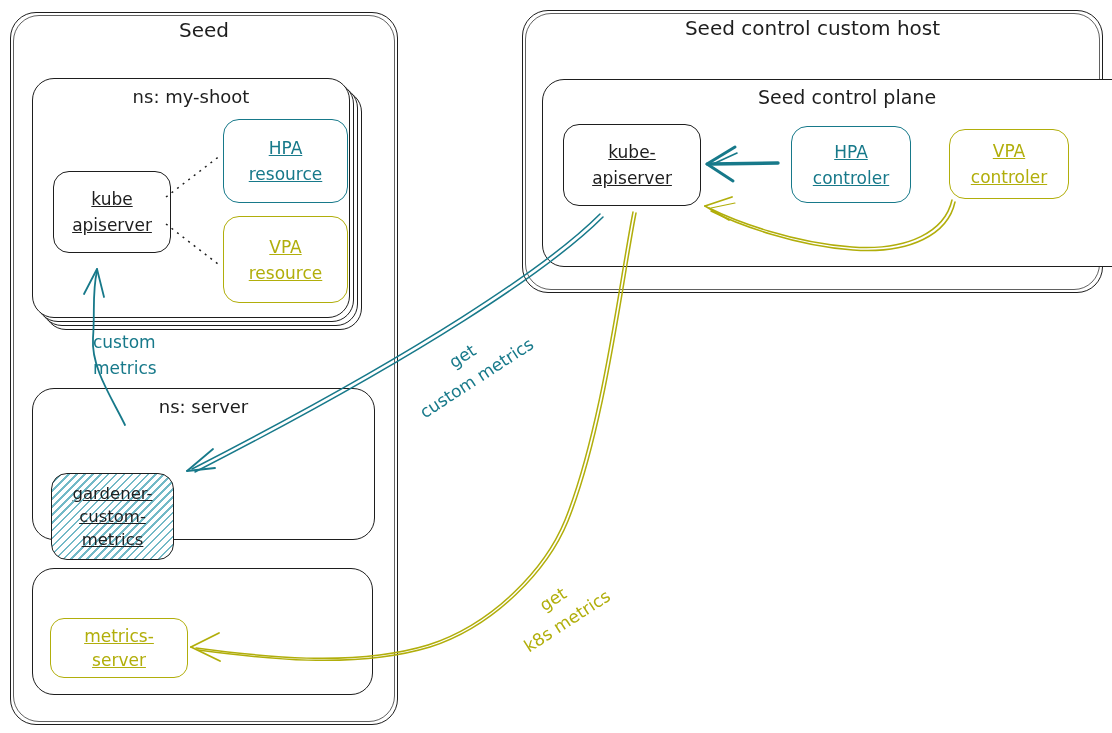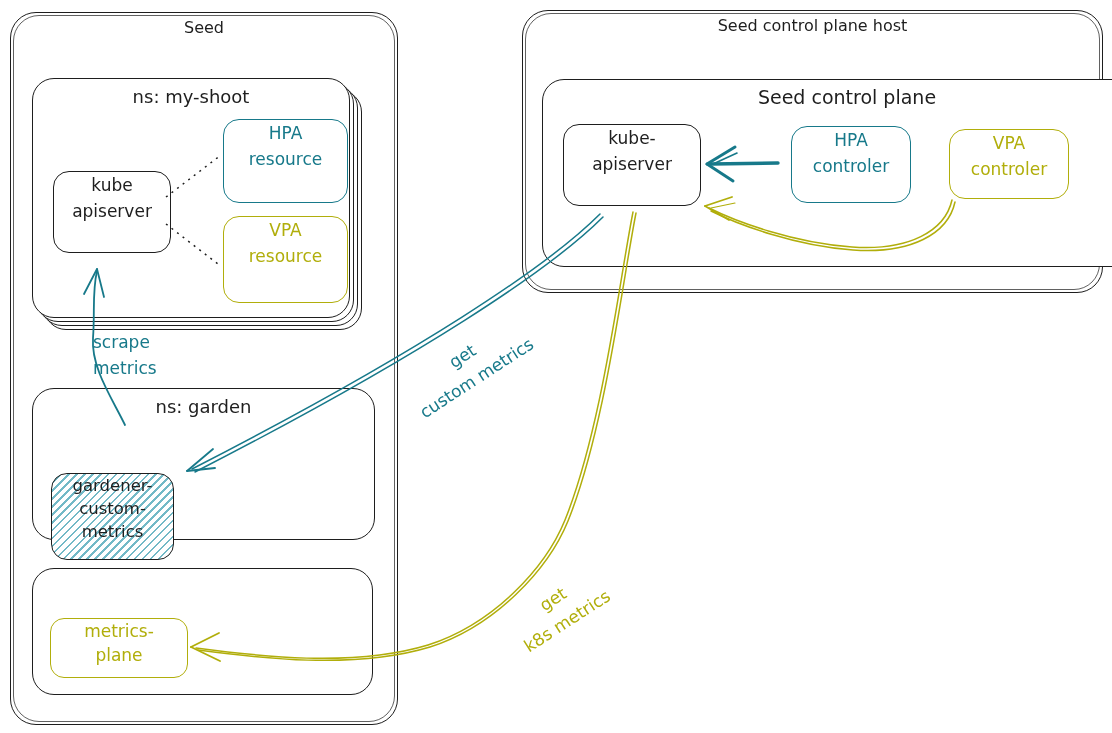--- a/index.html
+++ b/index.html
@@ -12,26 +12,26 @@
   .r26 { border-radius:26px; }
   .r22 { border-radius:22px;padding-left:32px; }
   .r16 { border-radius:16px; }
   .r14 { border-radius:14px; }
   .double::after {
     content:""; position:absolute; inset:2px; border:1.1px solid rgba(30,30,30,.7);
     border-radius:inherit; pointer-events:none;
   }
   .stack { position:absolute; background:#fff; border:1.4px solid #1e1e1e; border-radius:22px; box-sizing:border-box; }
   .title { position:absolute; left:0; right:0; text-align:center; white-space:nowrap; }
-  .t20 { font-size:16px; }
+  .t20 { font-size:20px; }
   .t18 { font-size:18px; }
   .node {
     position:absolute; display:flex; flex-direction:column; align-items:center;
-    justify-content:flex-start; text-align:center; font-size:17px; line-height:26px;
-    box-sizing:border-box; background:#fff;
+    justify-content:center; text-align:center; font-size:17px; line-height:26px;
+    box-sizing:border-box; background:#fff;text-decoration:underline;
   }
   .teal   { color:#17798a; border-color:#17798a; }
   .olive  { color:#b1ae0b; border-color:#b1ae0b; }
   .ink    { color:#1e1e1e; border-color:#1e1e1e; }
   .hatch {
     background:
       repeating-linear-gradient(135deg,
         rgba(90,173,189,.85) 0 1.8px,
         rgba(255,255,255,0) 1.8px 5.6px),
       #fff;
@@ -67,39 +67,39 @@
       <div>resource</div>
     </div>
 
     <div class="node olive r16" style="left:190px;top:137px;width:125px;height:87px;border:1.6px solid #b1ae0b">
       <div>VPA</div>
       <div>resource</div>
     </div>
   </div>
 
   <div class="box r22" style="left:32px;top:388px;width:343px;height:152px">
-    <div class="title t18" style="top:7px">ns: garden</div>
+    <div class="title t18" style="top:7px">ns: server</div>
 
     <div class="node ink r16 hatch" style="left:18px;top:47px;width:123px;height:87px;border:1.8px solid #1e1e1e;line-height:23px;font-size:16.5px">
       <div>gardener-</div>
       <div>custom-</div>
       <div>metrics</div>
     </div>
   </div>
 
   <div class="box r22" style="left:32px;top:568px;width:341px;height:127px">
 
     <div class="node olive r14" style="left:17px;top:49px;width:138px;height:60px;border:1.6px solid #b1ae0b;line-height:24px">
       <div>metrics-</div>
-      <div>plane</div>
+      <div>server</div>
     </div>
   </div>
 
   <div class="box double r26" style="left:522px;top:10px;width:581px;height:283px">
-    <div class="title t20" style="top:5px">Seed control plane host</div>
+    <div class="title t20" style="top:5px">Seed control custom host</div>
   </div>
 
   <div class="box r22" style="left:542px;top:79px;width:610px;height:188px">
     <div class="title t20" style="top:6px;font-size:19px">Seed control plane</div>
 
     <div class="node ink r16" style="left:20px;top:44px;width:138px;height:82px;border:1.6px solid #1e1e1e">
       <div>kube-</div>
       <div>apiserver</div>
     </div>
 
@@ -149,21 +149,21 @@
 
     <g stroke="#b1ae0b" stroke-width="1.5" fill="none" stroke-linecap="round">
       <path d="M633,212 C619,283 602,428 565,520 C545,569 493,624 428,645 C352,668 257,656 196,648"></path>
       <path d="M636,213 C622,284 605,429 568,521 C548,570 495,626 430,647 C354,670 258,658 198,650"></path>
       <path d="M191,647 L219,633" stroke-width="1.8"></path>
       <path d="M191,647 L220,661" stroke-width="1.8"></path>
     </g>
   </svg>
 
   <div class="arrow-label teal" style="left:93px;top:329px">
-    <div>scrape</div>
+    <div>custom</div>
     <div>metrics</div>
   </div>
 
   <div class="arrow-label rot teal" style="left:382px;top:341px;width:175px">
     <div>get</div>
     <div>custom metrics</div>
   </div>
 
   <div class="arrow-label rot olive" style="left:480px;top:584px;width:160px">
     <div>get</div>

